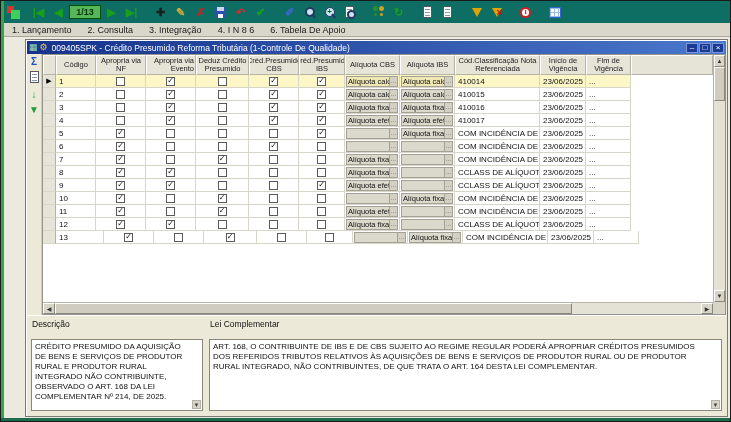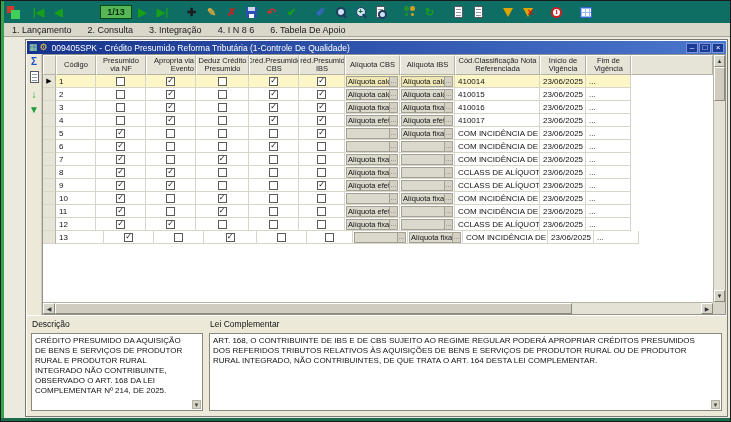--- a/index.html
+++ b/index.html
@@ -11,21 +11,21 @@
 
   
   .topbar{position:absolute;left:3px;top:0;right:0;height:22px;background:#0f6e63;
           display:flex;align-items:center;padding:0 3px;gap:1px;}
   .logo{width:13px;height:13px;position:relative;margin-right:8px;flex:0 0 auto;}
   .logo::before{content:"";position:absolute;left:0;top:0;width:7px;height:7px;background:#d43a2a;}
   .logo::after{content:"";position:absolute;right:0;bottom:0;width:9px;height:9px;background:#3fcf5a;}
   .tb-btn{min-width:19px;height:18px;display:flex;align-items:center;justify-content:center;
           font-size:11px;font-weight:bold;color:#eee;cursor:default;flex:0 0 auto;}
   .tb-counter{min-width:32px;height:14px;background:#57b657;border:1px solid #0a4d0a;
-              color:#06340d;font-size:9px;font-weight:bold;margin-left:31px;}
+              color:#06340d;font-size:9px;font-weight:bold;}
   .tb-sep{width:8px;flex:0 0 auto;}
 
   
   .ci{display:inline-block;position:relative;}
   .ci-floppy{width:11px;height:11px;background:#2b50b4;}
   .ci-floppy::before{content:"";position:absolute;left:2px;top:0;right:2px;height:4px;background:#cfd6e8;}
   .ci-floppy::after{content:"";position:absolute;left:3px;bottom:0;right:3px;height:4px;background:#fff;}
   .ci-magnifier{width:12px;height:12px;}
   .ci-magnifier::before{content:"";position:absolute;left:1px;top:1px;width:6px;height:6px;border:2px solid #223a5e;border-radius:50%;background:#cde4f5;}
   .ci-magnifier::after{content:"";position:absolute;right:0;bottom:1px;width:5px;height:2px;background:#223a5e;transform:rotate(45deg);}
@@ -114,21 +114,21 @@
   .hthumb{position:absolute;top:0;bottom:0;left:0;width:80%;background:#d0cdc0;border:1px solid #fff;
           border-right-color:#8a877b;border-bottom-color:#8a877b;}
   .corner{position:absolute;right:0;bottom:0;width:12px;height:12px;background:#d7d4c8;}
 
   
   .bottom-section{position:absolute;left:1px;right:1px;bottom:1px;height:100px;background:#ece9d8;
                   border-top:1px solid #fff;display:flex;gap:6px;padding:2px 4px 4px;}
   .panel{display:flex;flex-direction:column;}
   .panel.desc{width:172px;flex:0 0 auto;}
   .panel.lei{flex:1;}
-  .plabel{font-size:8.5px;color:#111;padding:1px 0 4px 1px;}
+  .plabel{font-size:8.5px;color:#111;padding:1px 0 10px 1px;}
   .pbox{flex:1;background:#fff;border:1px solid #8a877b;position:relative;overflow:hidden;}
   .ptext{font-size:8px;line-height:10px;padding:2px 12px 2px 3px;color:#111;}
   .pscroll{position:absolute;right:1px;bottom:1px;width:9px;height:9px;font-size:6px;display:flex;
            align-items:center;justify-content:center;color:#444;background:#d7d4c8;border:1px solid #b5b2a6;}
 </style>
 </head>
 <body>
 
 <div class="app">
   <div class="left-strip"></div>
@@ -221,21 +221,21 @@
 
         <span class="st-icon" style="color: rgb(26, 80, 200);">Σ</span>
             <span class="st-icon"><span class="ci ci-doc"></span></span>
             <span class="st-icon" style="color: rgb(31, 158, 58);">↓</span>
             <span class="st-icon" style="color: rgb(31, 158, 58);">▼</span>
           </div>
         <div class="grid-wrap">
           <div class="grid-header">
               <div class="hc" style="width: 13px;"></div>
               <div class="hc" style="width: 40px;">Código</div>
-              <div class="hc" style="width: 50px;">Presumido via NF</div>
+              <div class="hc" style="width: 50px;">Apropria via NF</div>
               <div class="hc" style="width: 50px; text-align: right;">Apropria via Evento</div>
               <div class="hc" style="width: 53px;">Deduz Crédito Presumido</div>
               <div class="hc" style="width: 50px;">Créd.Presumido CBS</div>
               <div class="hc" style="width: 46px;">Créd.Presumido IBS</div>
               <div class="hc" style="width: 55px;">Alíquota CBS</div>
               <div class="hc" style="width: 55px;">Alíquota IBS</div>
               <div class="hc" style="width: 85px;">Cód.Classificação Nota Referenciada</div>
               <div class="hc" style="width: 46px;">Início de Vigência</div>
               <div class="hc" style="width: 45px;">Fim de Vigência</div>
               <div class="hc filler"></div>

